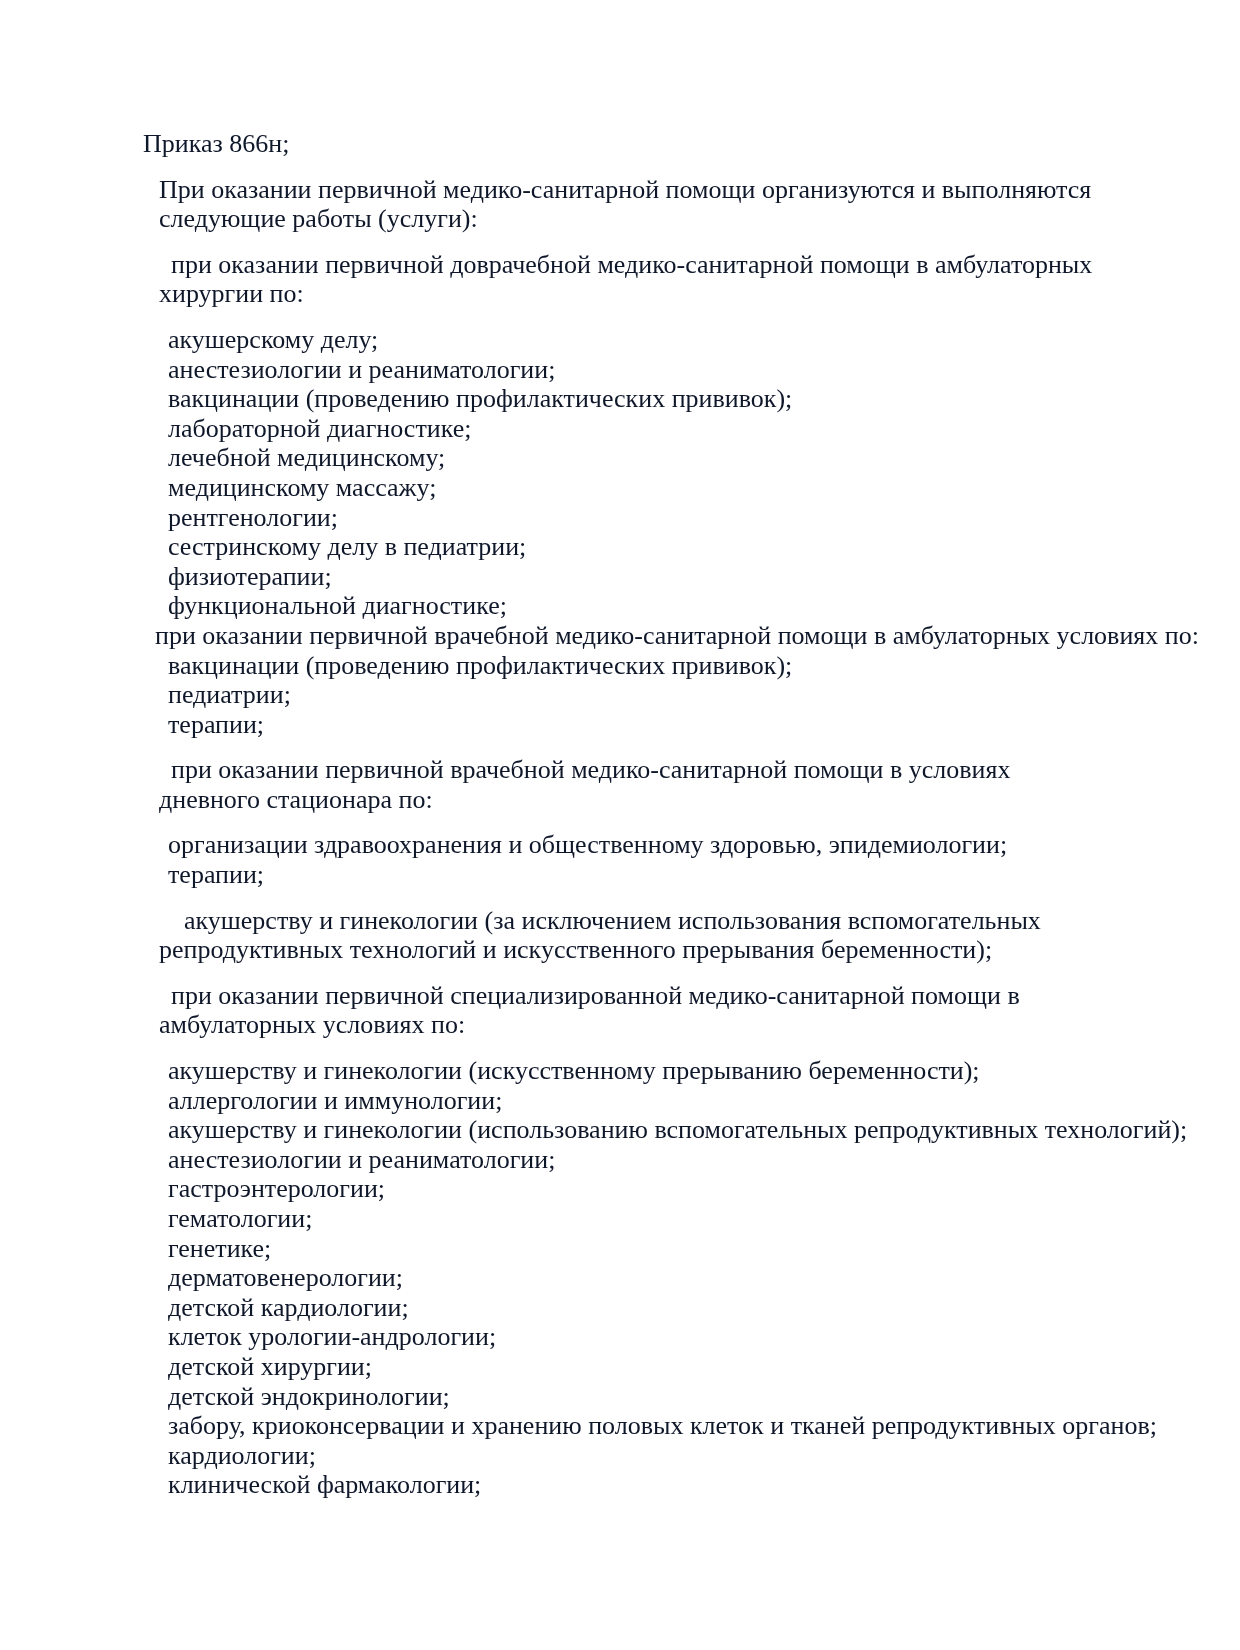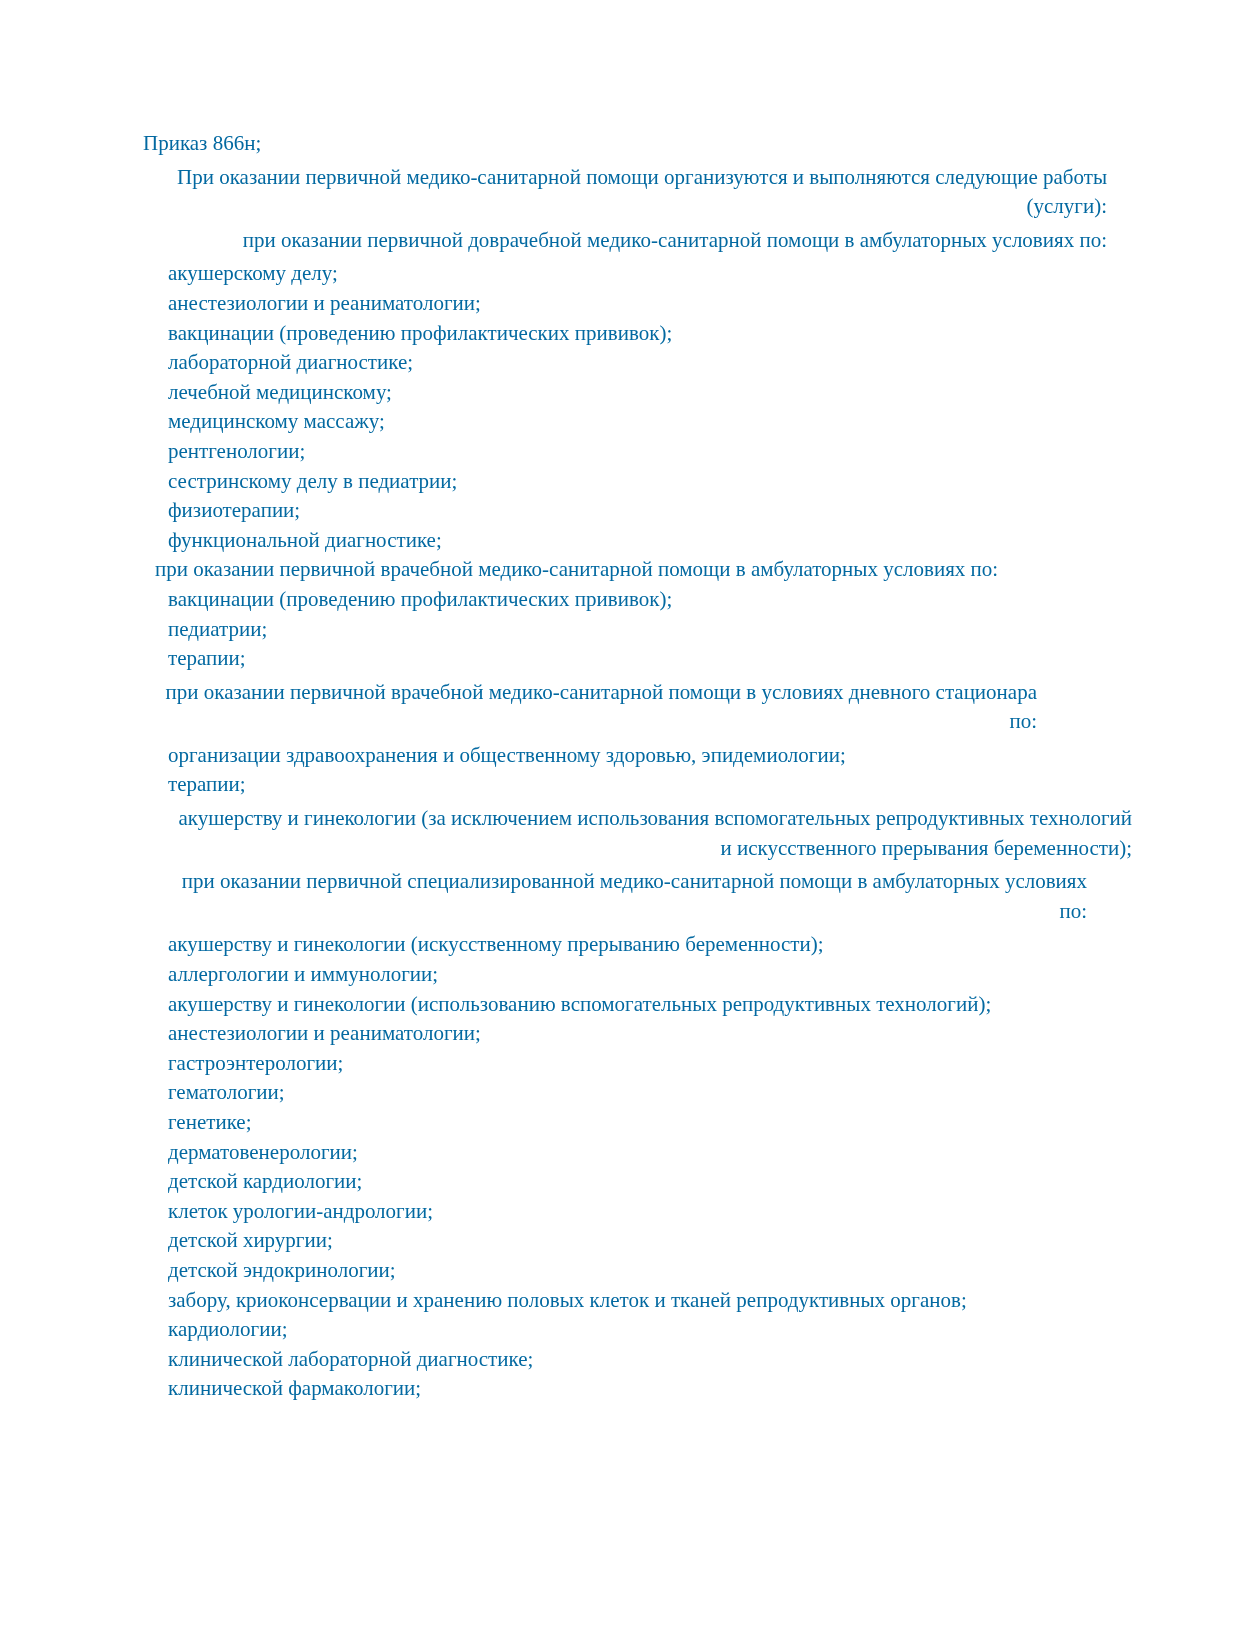--- a/index.html
+++ b/index.html
@@ -1,39 +1,39 @@
 <!DOCTYPE html>
 <html><head>
 <meta charset="utf-8">
 <style>
   html, body { margin: 0; padding: 0; background: #ffffff; }
   body { width: 1240px; height: 1650px; position: relative; overflow: hidden; }
   .page {
     position: absolute; left: 143px; top: 129px; width: 1000px;
     font-family: "Liberation Serif", "DejaVu Serif", serif;
-    font-size: 21px; line-height: 29.6px; color: #0369a1;
+    font-size: 26px; line-height: 29.6px; color: #0f172a;
   }
   .line { white-space: nowrap; margin: 0; }
   .wrap { white-space: normal; }
   .l0 { padding-left: 0; }
   .l1 { padding-left: 12px; }
   .l2 { padding-left: 25px; }
   .hang-l1 { text-indent: 12px; }
   .hang-l2 { text-indent: 25px; }
-  .block { margin: 4px; text-align: right; }
+  .block { margin: 16px; }
 </style>
 </head>
 <body>
 
 <div class="page">
   <p class="line l0">Приказ 866н;</p>
   <p class="block wrap" style="width:960px">При оказании первичной медико-санитарной помощи организуются и выполняются следующие работы (услуги):</p>
 
   <div>
-    <p class="block wrap hang-l1" style="width:960px">при оказании первичной доврачебной медико-санитарной помощи в амбулаторных условиях по:</p>
+    <p class="block wrap hang-l1" style="width:960px">при оказании первичной доврачебной медико-санитарной помощи в амбулаторных хирургии по:</p>
     <p class="line l2">акушерскому делу;</p>
     <p class="line l2">анестезиологии и реаниматологии;</p>
     <p class="line l2">вакцинации (проведению профилактических прививок);</p>
     <p class="line l2">лабораторной диагностике;</p>
     <p class="line l2">лечебной медицинскому;</p>
     <p class="line l2">медицинскому массажу;</p>
     <p class="line l2">рентгенологии;</p>
     <p class="line l2">сестринскому делу в педиатрии;</p>
     <p class="line l2">физиотерапии;</p>
     <p class="line l2">функциональной диагностике;</p>
@@ -62,16 +62,15 @@
     <p class="line l2">гастроэнтерологии;</p>
     <p class="line l2">гематологии;</p>
     <p class="line l2">генетике;</p>
     <p class="line l2">дерматовенерологии;</p>
     <p class="line l2">детской кардиологии;</p>
     <p class="line l2">клеток урологии-андрологии;</p>
     <p class="line l2">детской хирургии;</p>
     <p class="line l2">детской эндокринологии;</p>
     <p class="line l2">забору, криоконсервации и хранению половых клеток и тканей репродуктивных органов;</p>
     <p class="line l2">кардиологии;</p>
-    <p class="line l2">клинической лабораторной диагностике;</p>
     <p class="line l2">клинической фармакологии;</p>
   </div>
 </div>
 
 </body></html>

